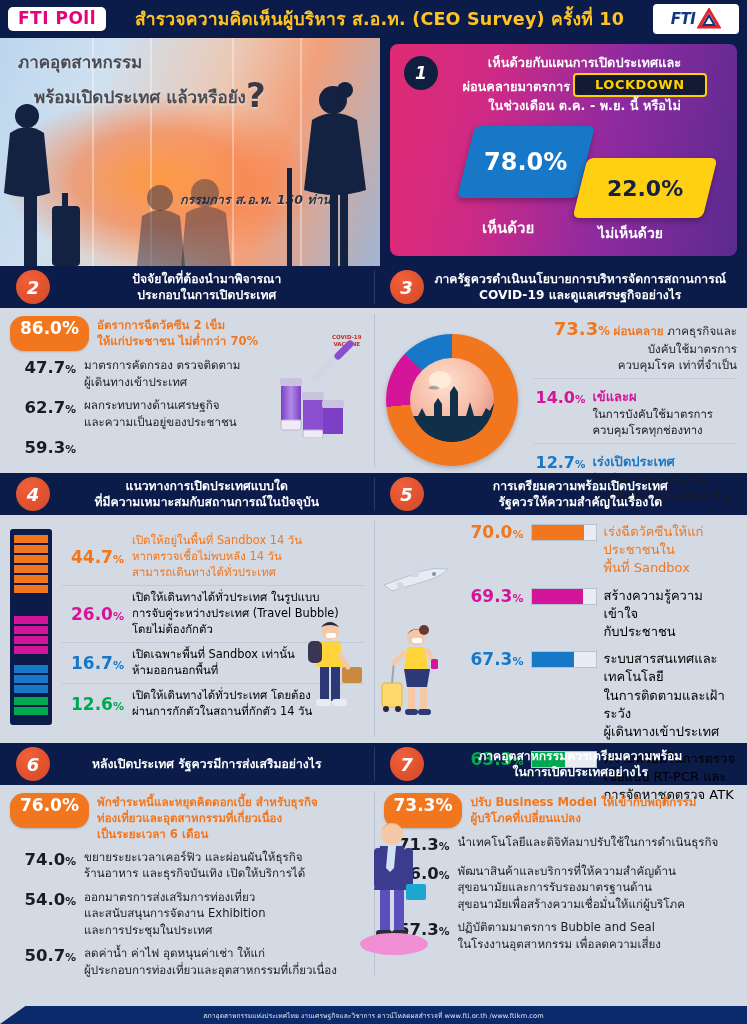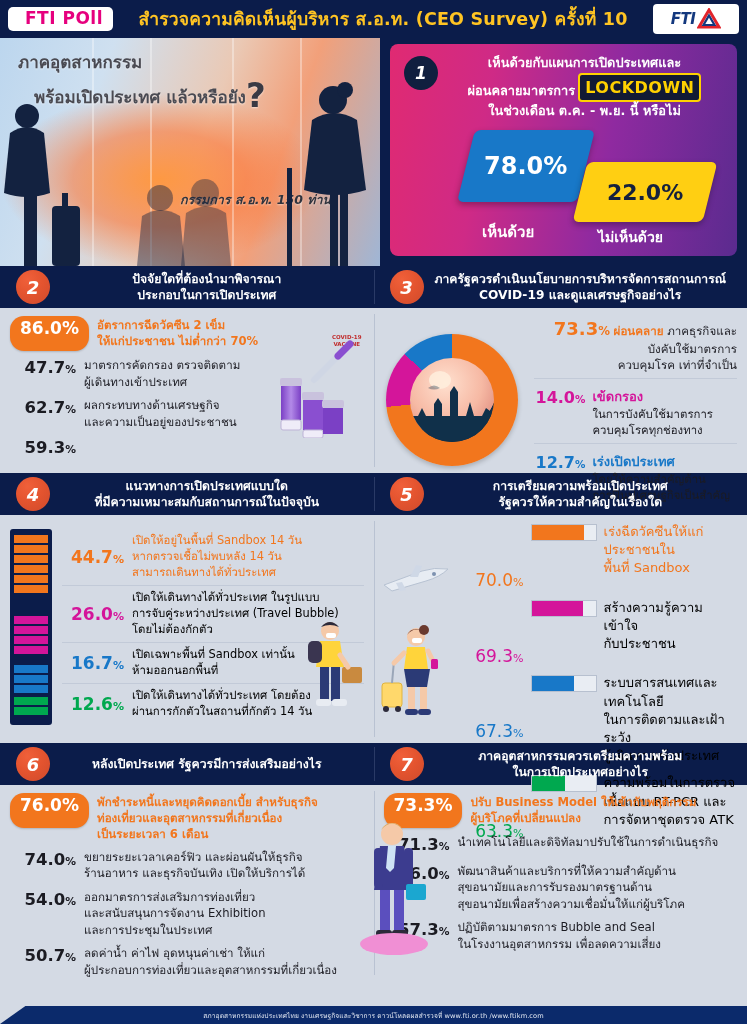--- a/index.html
+++ b/index.html
@@ -12,21 +12,21 @@
   }
   .page { width: 747px; height: 1024px; position: relative; background: #d4dae4; }
 
   
   .header {
     height: 38px; background: #0b1c4a; position: relative;
     display: flex; align-items: center;
   }
   .poll-badge {
     margin-left: 8px; background: #ffffff; border-radius: 5px;
-    padding: 3px 10px 4px 17px;
+    padding: 3px 10px 4px 10px;
     font-size: 17px; font-weight: bold; color: #e6007e; letter-spacing: .5px;
     line-height: 1;
   }
   .header-title {
     flex: 1; text-align: center; color: #ffc423; font-weight: bold;
     font-size: 17.5px; letter-spacing: .2px;
   }
   .fti-logo {
     margin-right: 8px; background: #fff; border-radius: 4px;
     width: 86px; height: 30px; display: flex; align-items: center;
@@ -63,21 +63,21 @@
     position: relative; overflow: hidden;
   }
   .q-num {
     position: absolute; left: 14px; top: 12px; width: 34px; height: 34px; border-radius: 50%;
     background: #101f3f; color: #fff; font-weight: bold; font-size: 17px;
     display: flex; align-items: center; justify-content: center; font-style: italic;
   }
   .q1-head { padding: 10px 14px 0 56px; color: #fff; font-weight: bold; font-size: 12.8px; line-height: 1.45; text-align: center; }
   .q1-head .lockdown {
     display: inline-block; border: 2px solid #ffd100; border-radius: 4px;
-    background: #121a34; color: #ffd100; font-size: 16px; padding: 1px 5px;
+    background: #121a34; color: #ffd100; font-size: 13px; padding: 1px 20px;
     margin-left: 3px; letter-spacing: .5px; vertical-align: 2px;
   }
   .bars-wrap { position: relative; height: 120px; margin-top: 8px; }
   .skew-bar {
     position: absolute; transform: skewX(-14deg); border-radius: 6px;
     display: flex; align-items: center; justify-content: center;
   }
   .skew-bar > span { transform: skewX(14deg); font-weight: bold; }
   .bar-agree { left: 76px; top: 2px; width: 120px; height: 72px; background: #1878c8; box-shadow: 0 3px 6px rgba(0,0,0,.3); }
   .bar-agree span { color: #fff; font-size: 24px; }
@@ -154,21 +154,21 @@
   .stack .seg { display: flex; flex-direction: column; gap: 2px; padding: 2px 0; }
   .stack .stripe { height: 8px; }
   .sec4-items { flex: 1; }
   .s4-item { display: flex; gap: 8px; align-items: center; border-top: 1px solid #c2cad8; padding: 4px 0; }
   .s4-item:first-child { border-top: none; }
   .s4-num { font-weight: bold; font-size: 17px; width: 62px; text-align: right; flex: none; }
   .s4-txt { font-size: 11.4px; line-height: 1.4; }
 
   
   .s5-row { display: flex; align-items: flex-start; gap: 7px; margin-bottom: 9px; }
-  .s5-num { font-weight: normal; font-size: 17px; width: 62px; text-align: right; flex: none; line-height: 1.1; margin-top: 48px; }
+  .s5-num { font-weight: bold; font-size: 17px; width: 62px; text-align: right; flex: none; line-height: 1.1; }
   .s5-bar { width: 66px; height: 17px; border: 1px solid #b7c0cf; background: #e9edf3; flex: none; margin-top: 1px; }
   .s5-bar > i { display: block; height: 100%; }
   .s5-txt { font-size: 13px; line-height: 1.4; }
 
   
   .art-plane { position: absolute; left: 8px; top: 48px; width: 70px; height: 32px; }
   .art-traveler { position: absolute; left: 6px; top: 108px; width: 78px; height: 96px; }
   .art-backpacker { position: absolute; right: 10px; top: 100px; width: 74px; height: 96px; }
 
   
@@ -337,21 +337,21 @@
           <span class="tag">ผ่อนคลาย</span>
           <span>ภาคธุรกิจและบังคับใช้มาตรการ</span>
         </div>
         <div>ควบคุมโรค เท่าที่จำเป็น</div>
       </div>
       <div class="hr-soft"></div>
 
       <div class="pie-item">
         <div class="num c-magenta"><span>14.0</span><span class="pct-sm">%</span></div>
         <div class="txt">
-          <span class="tag c-magenta">เข้ดกรอง</span>
+          <span class="tag c-magenta">เข้และผ</span>
           <span style="white-space:pre-line">ในการบังคับใช้มาตรการ
 ควบคุมโรคทุกช่องทาง</span>
         </div>
       </div>
       <div class="hr-soft"></div>
       <div class="pie-item">
         <div class="num c-blue"><span>12.7</span><span class="pct-sm">%</span></div>
         <div class="txt">
           <span class="tag c-blue">เร่งเปิดประเทศ</span>
           <span style="white-space:pre-line">โดยให้ความสำคัญด้าน

